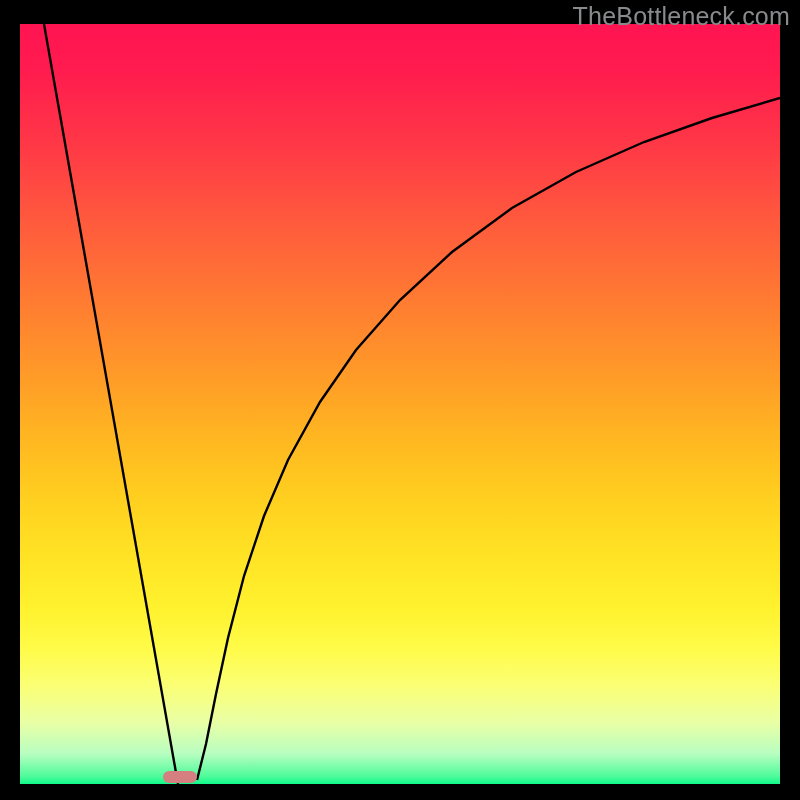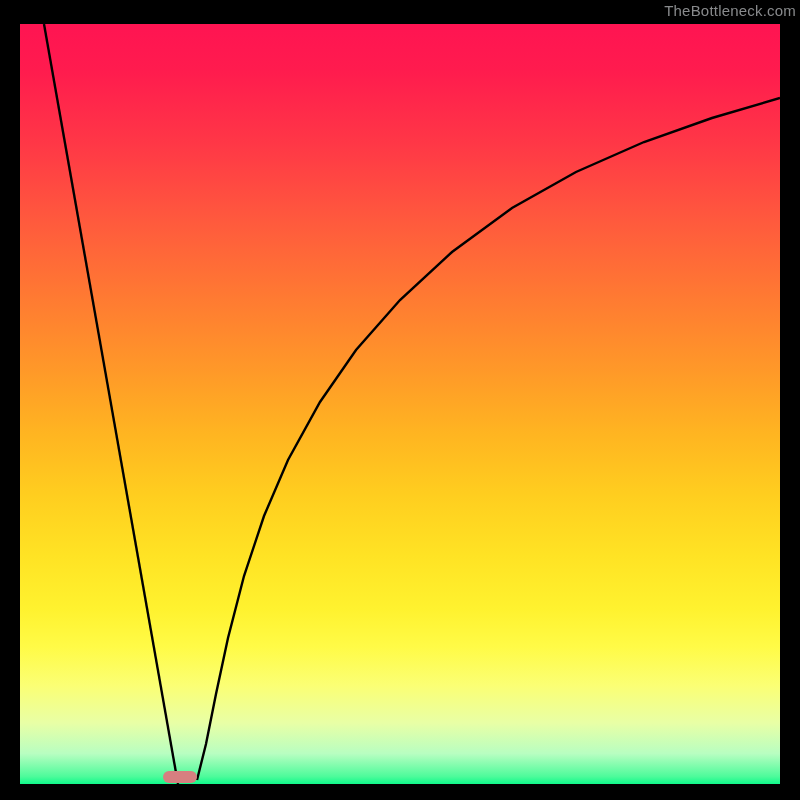--- a/index.html
+++ b/index.html
@@ -63,24 +63,24 @@
   .marker {
     position: absolute;
     width: 34px;
     height: 12px;
     border-radius: 6px;
     background: #d67f80;
     mix-blend-mode: normal;
   }
   .watermark {
     position: absolute;
-    right: 4px;
+    right: 10px;
     top: 2px;
     color: #888a8c;
-    font-size: 15px;
+    font-size: 25px;
     letter-spacing: 0.2px;
   }
 </style>
 </head>
 <body>
 
 <div class="frame">
   <div class="plot-inner">
     <div class="gradient"></div>
 

